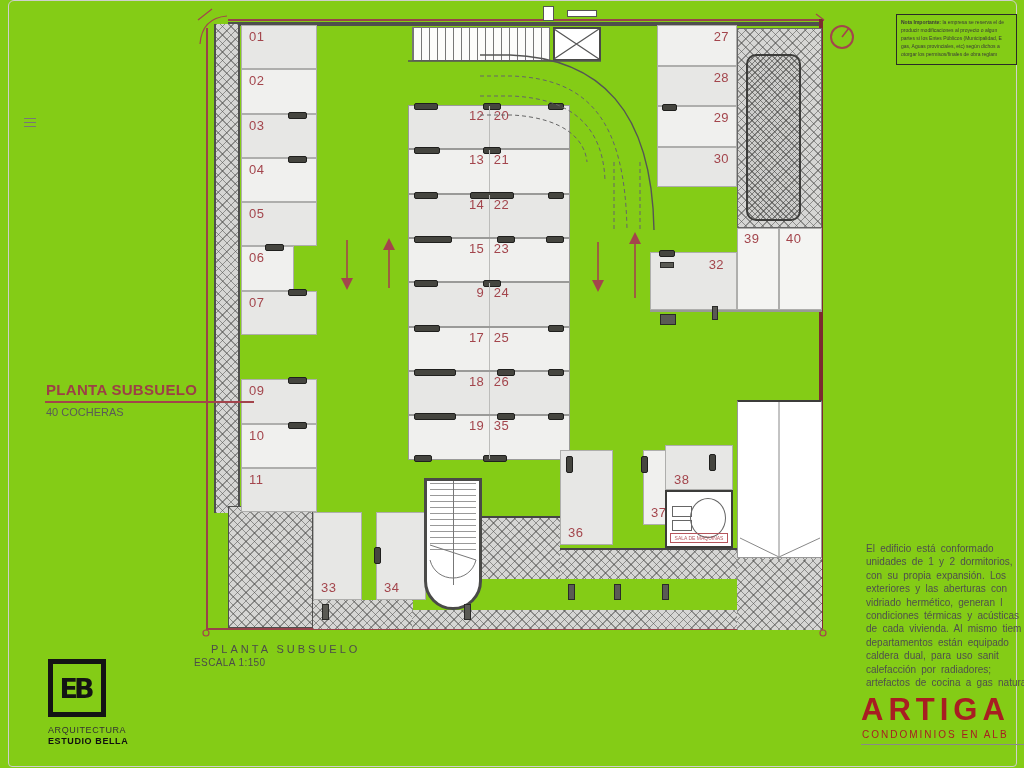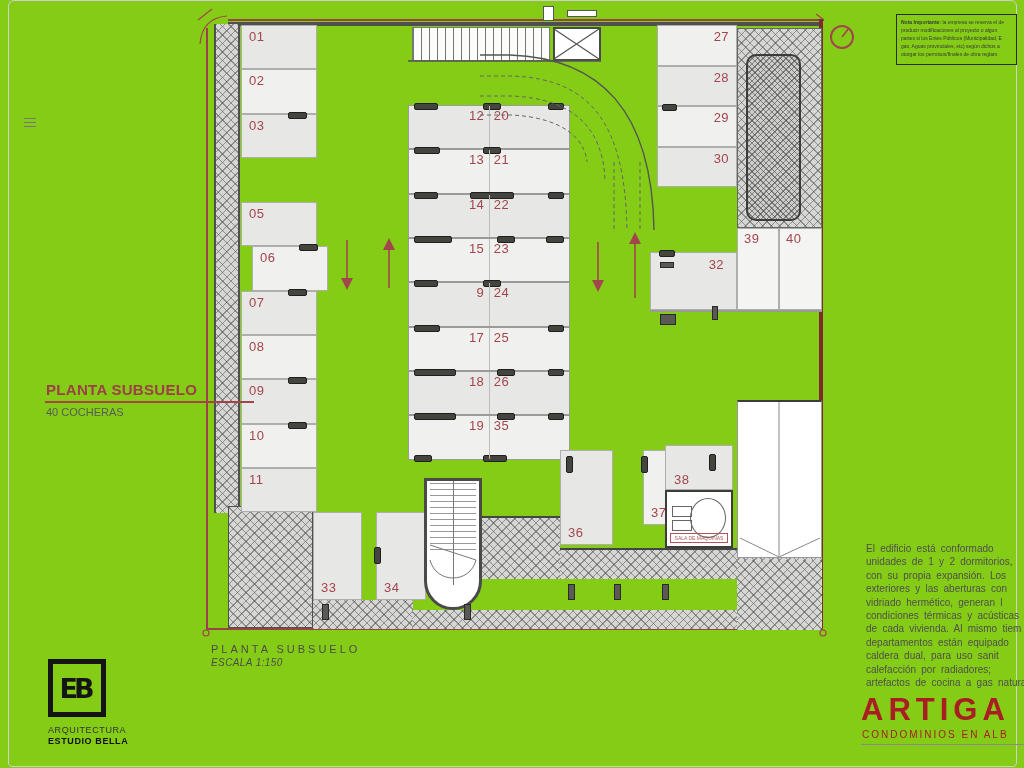--- a/index.html
+++ b/index.html
@@ -30,21 +30,21 @@
   .redline{background:#99424a;}
   .stop-h{position:absolute;width:17px;height:5px;background:#45453f;border:1px solid #1f1f1d;border-radius:2px;}
   .stop-v{position:absolute;width:5px;height:15px;background:#45453f;border:1px solid #1f1f1d;border-radius:2px;}
   .colmark{position:absolute;background:#5a5a54;border:1px solid #2a2a28;box-sizing:border-box;}
   .overlay{position:absolute;left:0;top:0;pointer-events:none;}
   
   .plan-title{position:absolute;left:46px;top:381px;font-size:15px;font-weight:bold;color:#9c4046;letter-spacing:.3px;}
   .plan-underline{position:absolute;left:45px;top:401px;width:209px;height:2px;background:#a3444b;}
   .plan-subtitle{position:absolute;left:46px;top:406px;font-size:11px;color:#5a5a58;}
   .caption-1{position:absolute;left:211px;top:643px;font-size:11px;color:#4c4c4a;letter-spacing:3px;}
-  .caption-2{position:absolute;left:211px;top:657px;font-size:10px;color:#4c4c4a;letter-spacing:.4px;font-style:italic;}
+  .caption-2{position:absolute;left:194px;top:657px;font-size:10px;color:#4c4c4a;letter-spacing:.4px;}
   .notebox{position:absolute;left:896px;top:14px;width:121px;height:51px;border:1.5px solid #2a2a28;
            box-sizing:border-box;padding:3px 4px;font-size:5px;line-height:8px;color:#3a3a38;overflow:hidden;}
   .notebox .nl2{white-space:nowrap;overflow:hidden;}
   .desc{position:absolute;left:866px;top:542px;width:158px;color:#4f4f4d;font-size:10px;
         line-height:13.4px;overflow:hidden;}
   .desc div{white-space:nowrap;overflow:hidden;word-spacing:2.5px;}
   .brand-name{position:absolute;left:861px;top:692px;width:163px;font-size:31px;font-weight:800;
               color:#a81e22;letter-spacing:5px;white-space:nowrap;overflow:hidden;}
   .brand-tag{position:absolute;left:862px;top:729px;width:162px;font-size:10px;color:#a81e22;
              letter-spacing:2px;white-space:nowrap;overflow:hidden;}
@@ -100,33 +100,34 @@
   <div class="st fa" style="left:241px;top:25px;width:76px;height:44px">
       <span class="num n-tl">01</span>
     </div>
   <div class="st fb" style="left:241px;top:69px;width:76px;height:45px">
       <span class="num n-tl">02</span>
     </div>
   <div class="st fa" style="left:241px;top:114px;width:76px;height:44px">
       <span class="num n-tl">03</span>
       <i class="stop-h" style="right:9px;top:-3px"></i>
     </div>
+  <div class="st fb" style="left:241px;top:158px;width:76px;height:44px">
+      <span class="num n-tl">04</span>
+      <i class="stop-h" style="right:9px;top:-3px"></i>
+    </div>
   <div class="st fa" style="left:241px;top:202px;width:76px;height:44px">
       <span class="num n-tl">05</span>
     </div>
-  <div class="st fb" style="left:252px;top:246px;width:76px;height:45px">
+  <div class="st fb" style="left:241px;top:246px;width:53px;height:45px">
       <span class="num n-tl">06</span>
       <i class="stop-h" style="right:9px;top:-3px"></i>
     </div>
   <div class="st fa" style="left:241px;top:291px;width:76px;height:44px">
       <span class="num n-tl">07</span>
       <i class="stop-h" style="right:9px;top:-3px"></i>
-    </div>
-  <div class="st fb" style="left:241px;top:335px;width:76px;height:44px">
-      <span class="num n-tl">08</span>
     </div>
   <div class="st fa" style="left:241px;top:379px;width:76px;height:45px">
       <span class="num n-tl">09</span>
       <i class="stop-h" style="right:9px;top:-3px"></i>
     </div>
   <div class="st fb" style="left:241px;top:424px;width:76px;height:44px">
       <span class="num n-tl">10</span>
       <i class="stop-h" style="right:9px;top:-3px"></i>
     </div>
   <div class="st fa" style="left:241px;top:468px;width:76px;height:44px">

